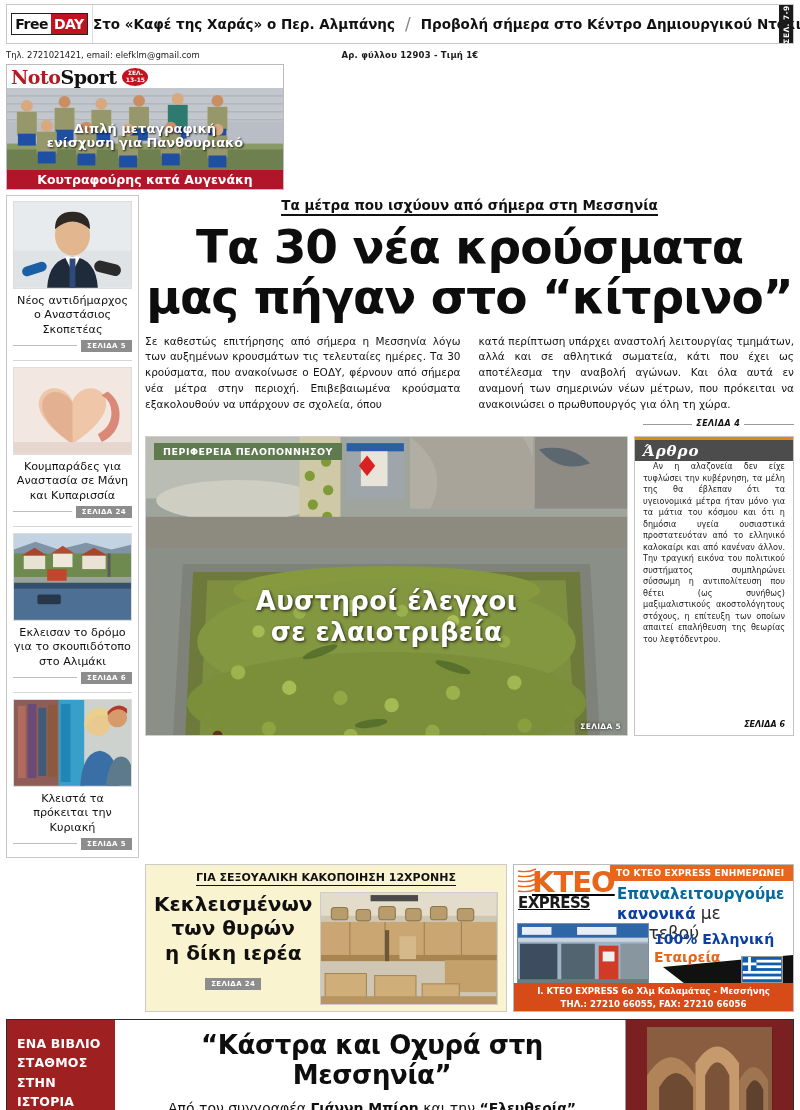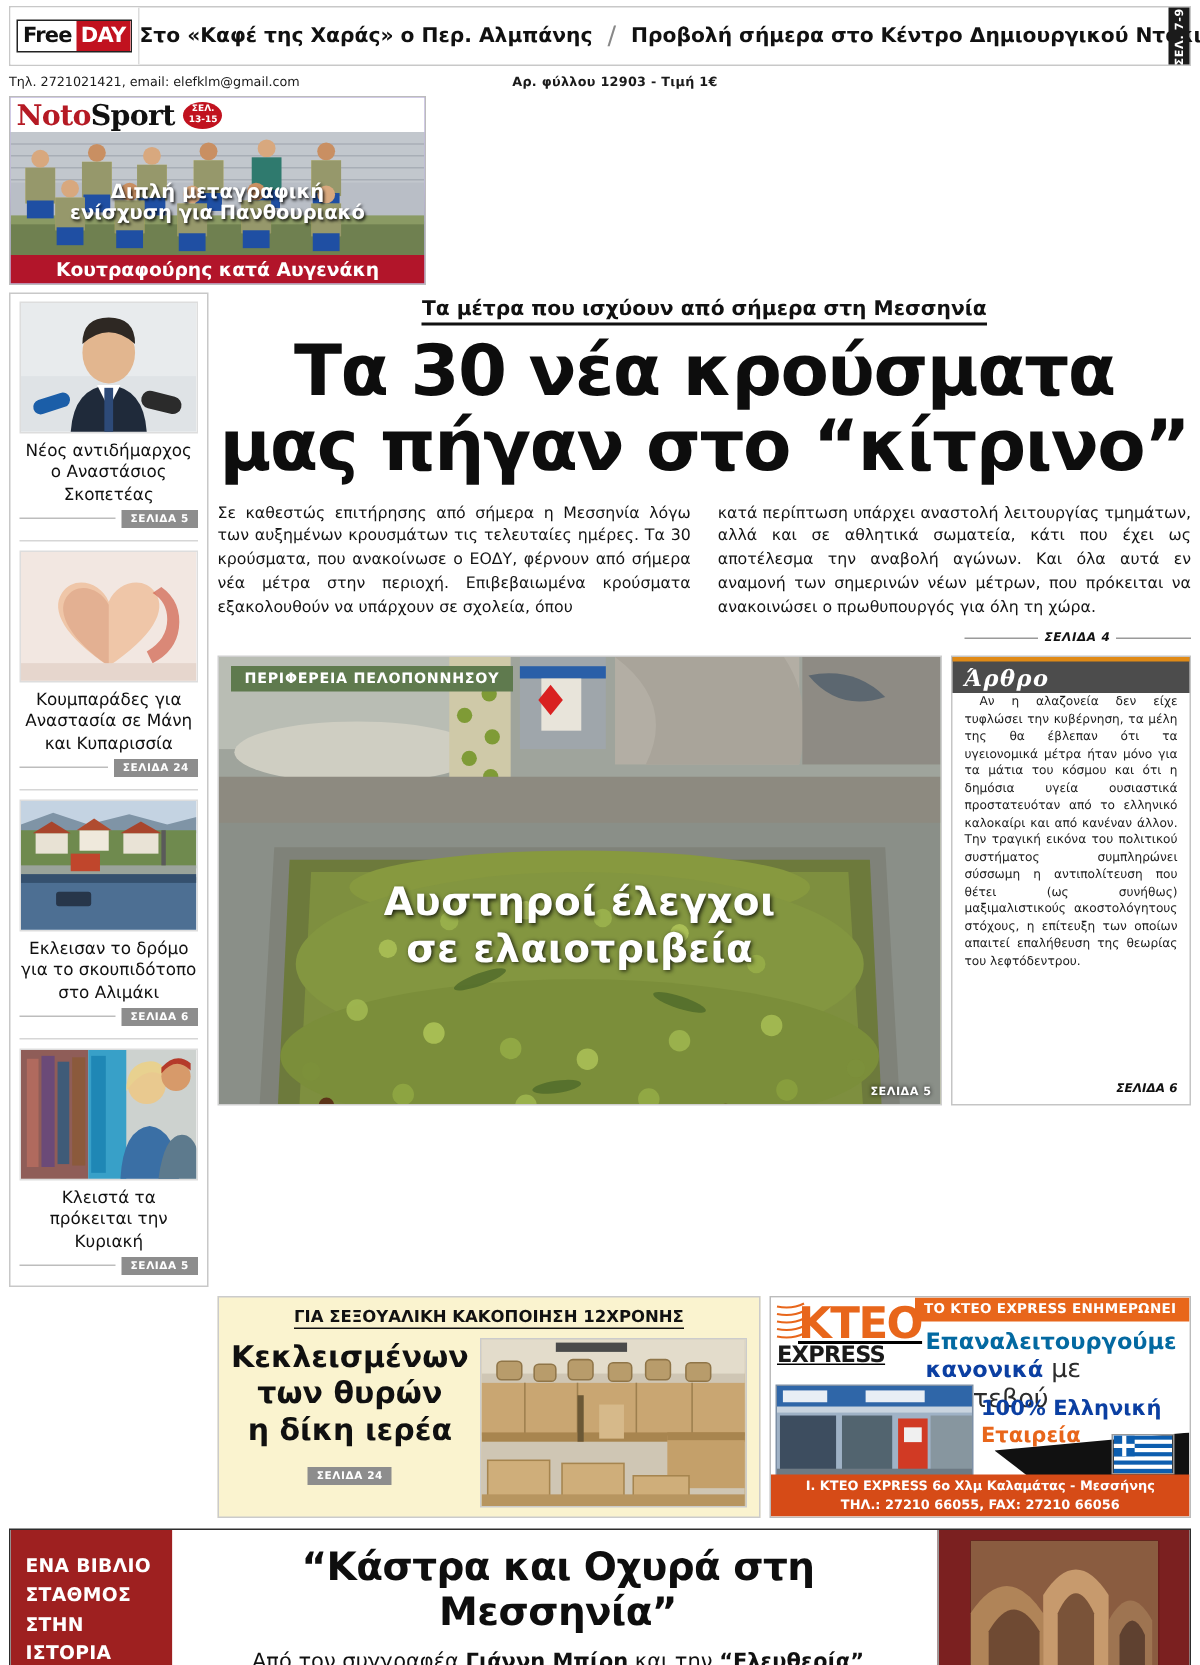--- a/index.html
+++ b/index.html
@@ -106,21 +106,21 @@
   }
   .mh-site {
     text-align: center; color: #f7e52f; font-size: 15px; font-weight: bold;
     letter-spacing: 1.6px; margin-top: 1px;
   }
 
   .notosport {
     flex: 0 0 278px;
     height: 126px;
     border: 1px solid #bcbcbc;
-    background: #c4b5fd;
+    background: #eab308;
     position: relative;
     overflow: hidden;
     display: flex; flex-direction: column;
   }
   .ns-head {
     height: 23px; display: flex; align-items: center; padding: 0 4px;
     position: relative; background: #fff;
   }
   .ns-logo {
     font-family: "DejaVu Serif", "Liberation Serif", serif;

